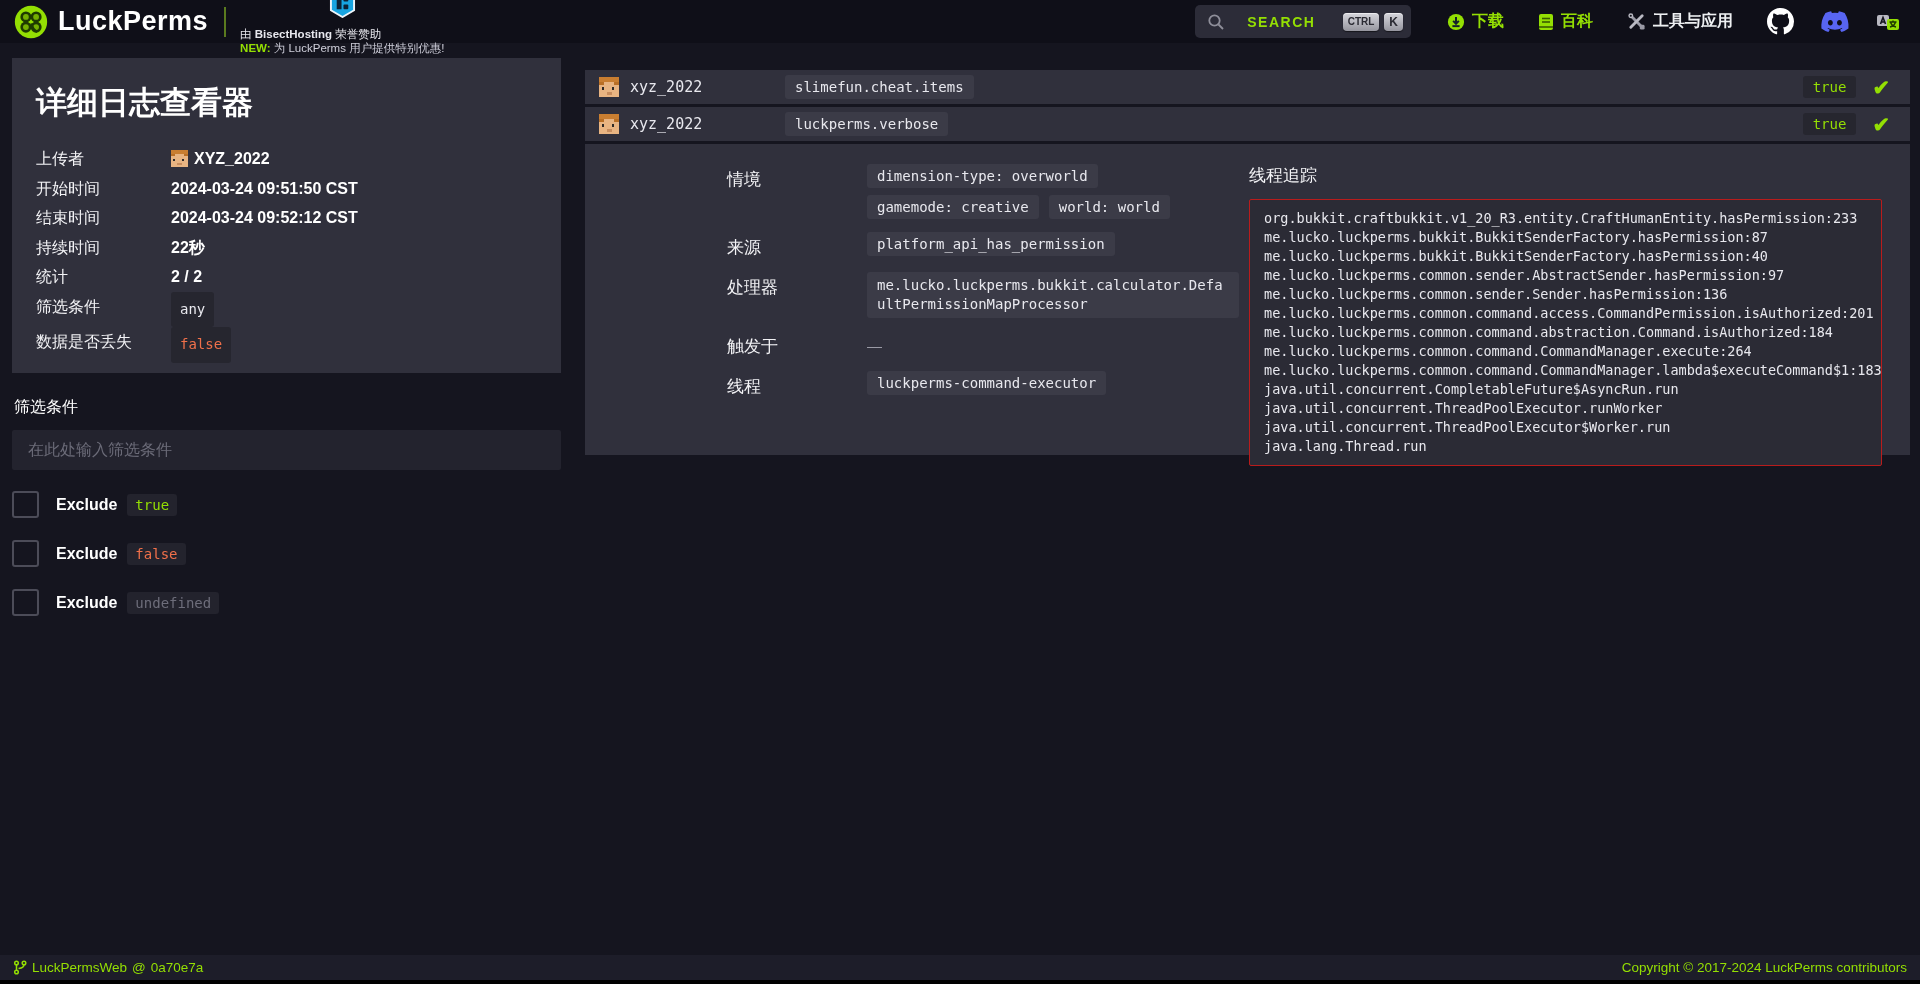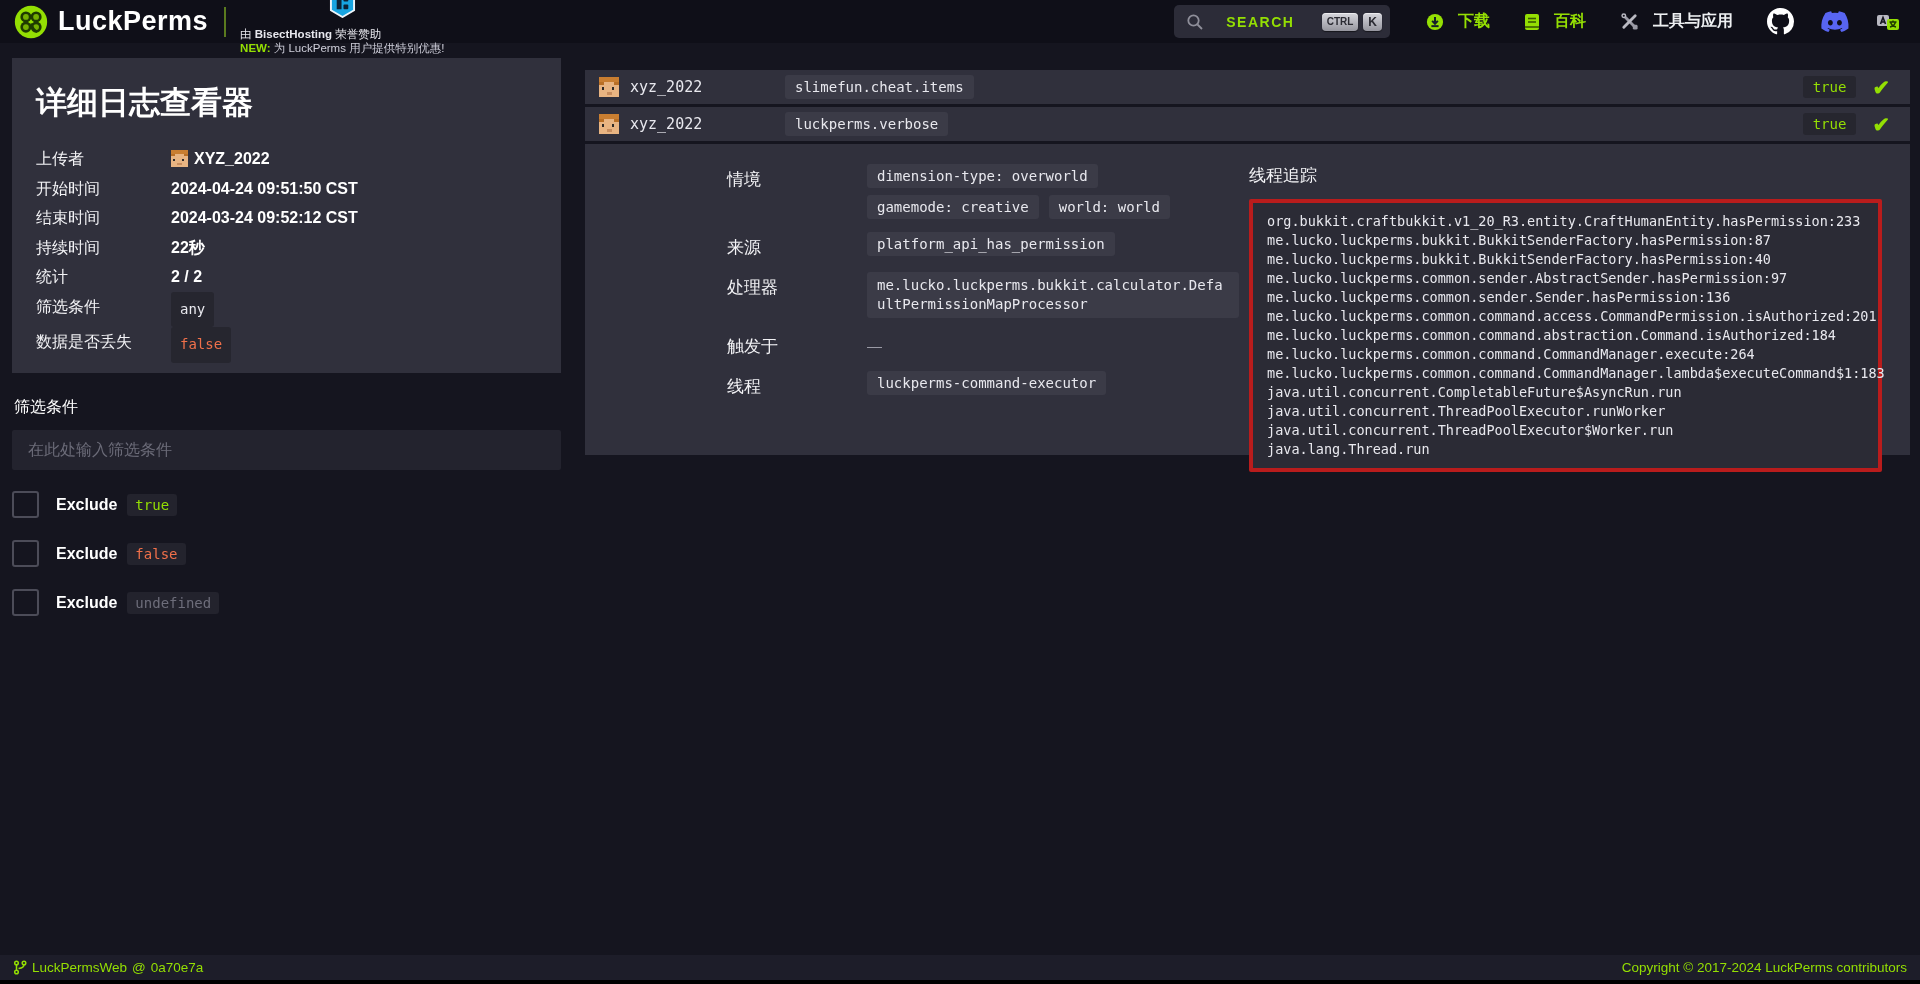--- a/index.html
+++ b/index.html
@@ -40,21 +40,21 @@
     flex:1; text-align:center;
   }
   .keycap{
     display:inline-block; padding:3px 5px; margin-left:5px;
     background:linear-gradient(#d7d7dd,#96969f); border-radius:4px;
     color:#2b2b33; font-weight:bold; font-size:10px; line-height:12px;
     box-shadow:inset 0 1px 0 rgba(255,255,255,.55), 0 1px 1px rgba(0,0,0,.5);
     min-width:18px; text-align:center;
   }
   .nav-link{
-    display:flex; align-items:center; gap:14px; margin-right:34px;
+    display:flex; align-items:center; gap:7px; margin-right:34px;
     font-size:16px; font-weight:bold; cursor:pointer; white-space:nowrap;
   }
   .nav-link.green{ color:var(--green); }
   .nav-link.white{ color:#eef0f2; }
   .icon-btn{ margin-right:26px; cursor:pointer; display:flex; align-items:center; }
 
   
   .content{ flex:1 1 auto; display:flex; overflow:hidden; }
   .sidebar{ width:549px; flex:0 0 549px; margin:15px 0 0 12px; }
   .main{ flex:1; margin:27px 10px 0 24px; }
@@ -117,21 +117,21 @@
   .badge-line{ display:flex; gap:10px; }
   .detail-badge{
     font-family:var(--mono); font-size:14px; background:var(--badge-light);
     color:#e8e8ee; padding:4px 10px; border-radius:3px; display:inline-block; width:max-content;
   }
   .detail-badge.wrap{ max-width:372px; word-break:break-all; line-height:19px; }
   .dash{ color:#9a9aa5; font-size:15px; padding-top:6px; }
   .detail-right{ flex:1; padding-top:0; }
   .trace-heading{ font-size:17px; color:#f2f2f5; margin-bottom:12px; }
   .trace-box{
-    background:#2b2b35; border:4px solid #b91c1c; border-radius:2px;
+    background:#2b2b35; border:1px solid #b91c1c; border-radius:2px;
     width:633px; padding:9px 14px 9px 14px;
   }
   .trace-line{
     font-family:var(--mono); font-size:13.5px; color:#e8e8ee; line-height:19px;
     white-space:nowrap;
   }
 
   
   .footer{
     height:25px; flex:0 0 25px; background:#1d1d29;
@@ -272,21 +272,21 @@
               <rect x="1" y="4" width="1" height="1" fill="#2e2a28"></rect>
               <rect x="5" y="4" width="1" height="1" fill="#2e2a28"></rect>
               <rect x="3" y="6" width="2" height="1" fill="#c78d5e"></rect>
             </svg>
           </span>
           <span>XYZ_2022</span>
         </span>
       </div>
       <div class="meta-row">
         <span class="meta-label">开始时间</span>
-        <span class="meta-value">2024-04-24 09:51:50 CST</span>
+        <span class="meta-value">2024-03-24 09:51:50 CST</span>
       </div>
       <div class="meta-row">
         <span class="meta-label">结束时间</span>
         <span class="meta-value">2024-03-24 09:52:12 CST</span>
       </div>
       <div class="meta-row">
         <span class="meta-label">持续时间</span>
         <span class="meta-value">22秒</span>
       </div>
       <div class="meta-row">

